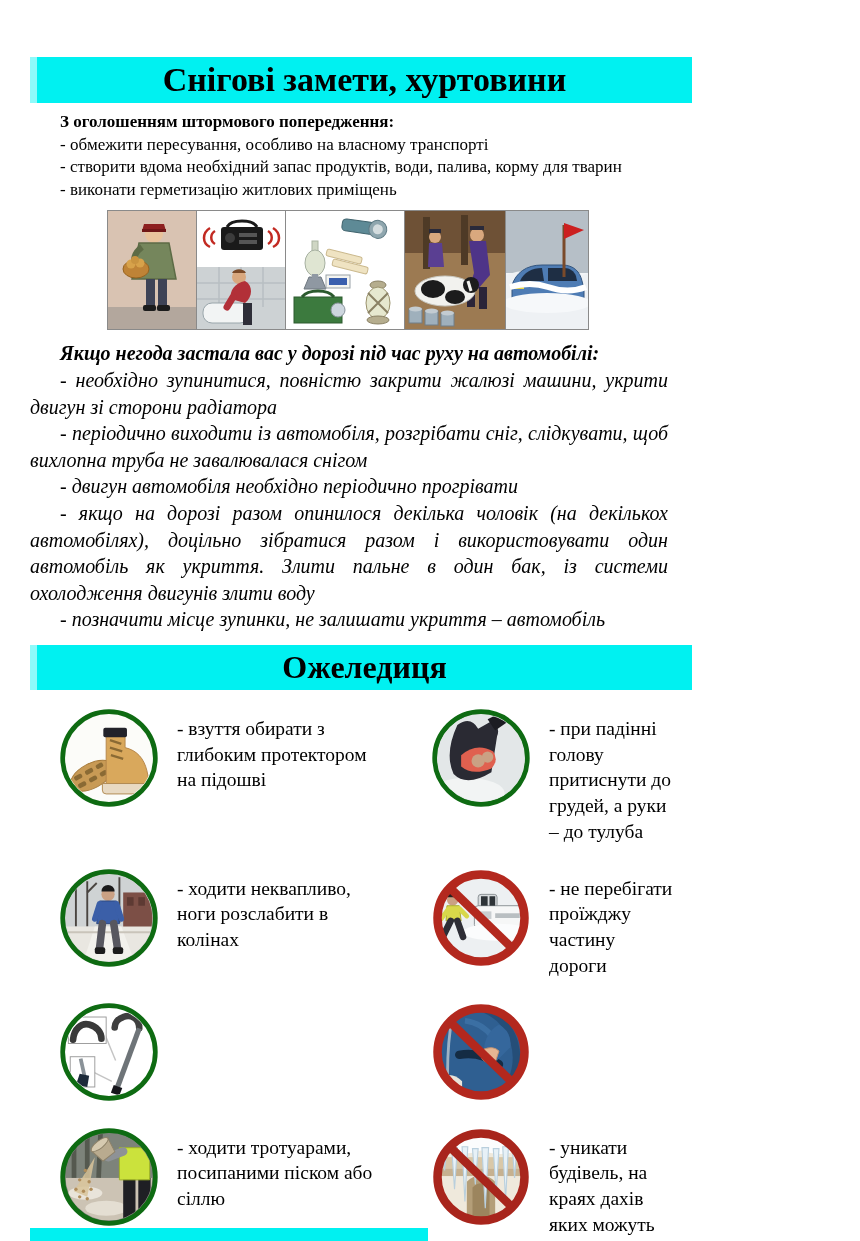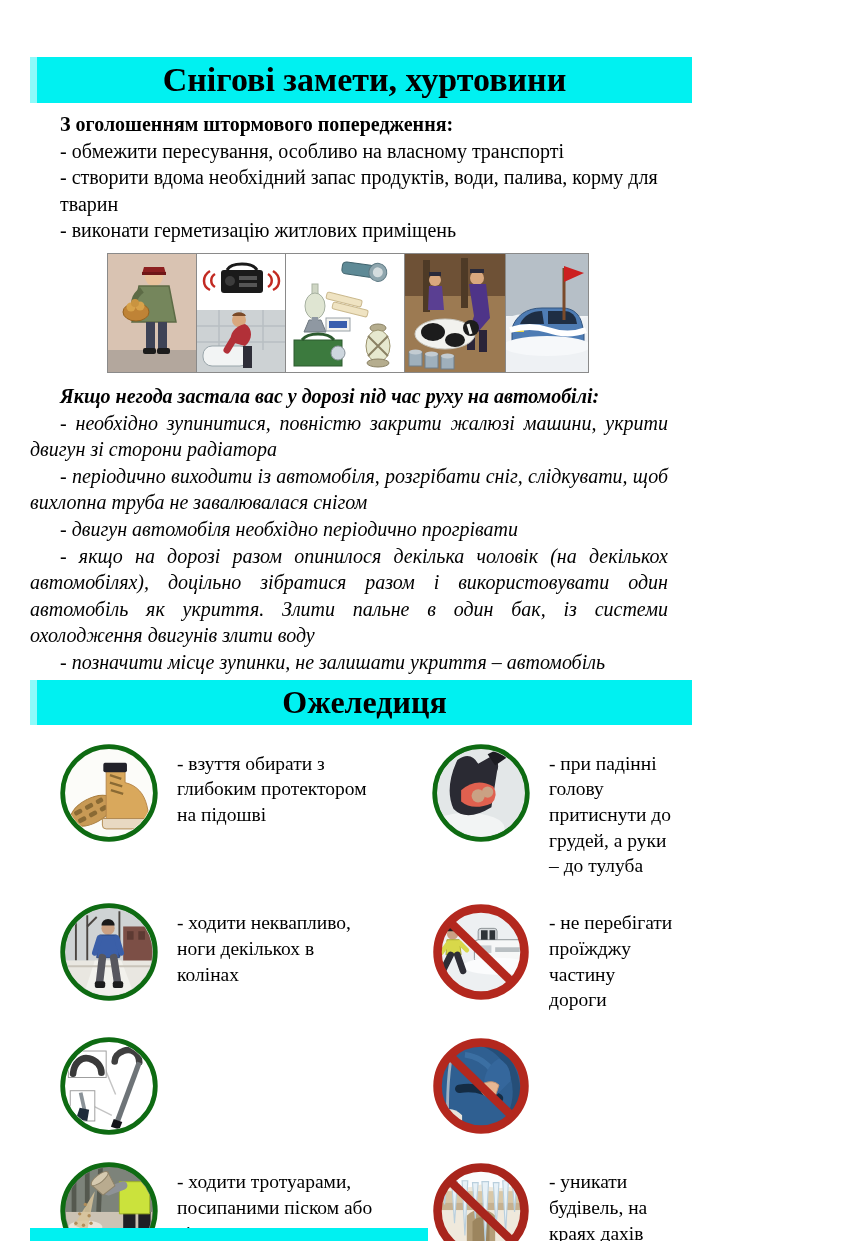--- a/index.html
+++ b/index.html
@@ -1,22 +1,22 @@
 <!DOCTYPE html>
 <html lang="uk"><head>
 <meta charset="utf-8">
 <style>
   html,body{margin:0;padding:0;background:#fff;}
   .page{position:relative;width:696px;height:1241px;background:#ffffff;overflow:hidden;
         font-family:"Liberation Serif","DejaVu Serif",serif;color:#000;}
   .cyan-bar{margin:0 4px 0 30px;background:#00f1f1;border-left:7px solid #8ffafa;
         text-align:center;font-weight:bold;}
   .bar-1{margin-top:57px;font-size:34px;line-height:46px;height:46px;}
-  .bar-2{margin-top:4px;font-size:32px;line-height:45px;height:45px;}
-  .intro{margin:8px 30px 0 60px;font-size:20px;line-height:1.33;}
+  .bar-2{margin-top:12px;font-size:32px;line-height:45px;height:45px;}
+  .intro{margin:8px 30px 0 60px;font-size:17px;line-height:1.33;}
   .intro .hd{font-weight:bold;}
   .intro p{margin:0;}
   .img-strip{display:flex;justify-content:center;align-items:stretch;margin-top:9px;height:120px;}
   .img-strip svg{border:1px solid #8a8a8a;background:#fff;display:block;margin-left:-1px;}
   .road{margin:10px 28px 0 30px;font-size:20px;line-height:1.33;font-style:italic;}
   .road p{margin:0;text-indent:30px;text-align:justify;}
   .road .hd{font-weight:bold;text-align:left;}
   .ice-grid{display:grid;grid-template-columns:372px 1fr;row-gap:21px;margin:16px 20px 0 57px;}
   .ice-item{display:flex;gap:16px;align-items:flex-start;}
   .ice-item p{margin:0;font-size:19.5px;line-height:1.32;padding-top:10px;}
@@ -243,21 +243,21 @@
           <path d="M9,70 h92" stroke="#c9c4ba" stroke-width="2"></path>
           <circle cx="54" cy="30" r="7" fill="#caa184"></circle>
             <path d="M47,27 a7,7 0 0 1 14,0 z" fill="#1a1a1a"></path>
           <path d="M45,37 h18 l3,24 h-24 z" fill="#3b5fa8" stroke="#2c477e"></path>
           <path d="M45,40 l-5,16 M63,40 l5,16" stroke="#3b5fa8" stroke-width="6" stroke-linecap="round"></path>
           <path d="M48,61 l-3,26 M60,61 l4,26" stroke="#57575f" stroke-width="8" stroke-linecap="round"></path>
           <rect x="40" y="86" width="11" height="7" rx="2" fill="#1c1c1c"></rect>
             <rect x="59" y="86" width="11" height="7" rx="2" fill="#1c1c1c"></rect>
         </g>
       </svg>
-      <p>- ходити неквапливо, ноги декількох в колінах</p>
+      <p>- ходити неквапливо, ноги розслабити в колінах</p>
     </div>
 
     <div class="ice-item">
       <svg width="104" height="104" viewBox="0 0 110 110">
         <defs>
             <clipPath id="cp4">
               <circle cx="55" cy="55" r="46"></circle>
             </clipPath>
           </defs>
         <circle cx="55" cy="55" r="46" fill="#eef0f2"></circle>

